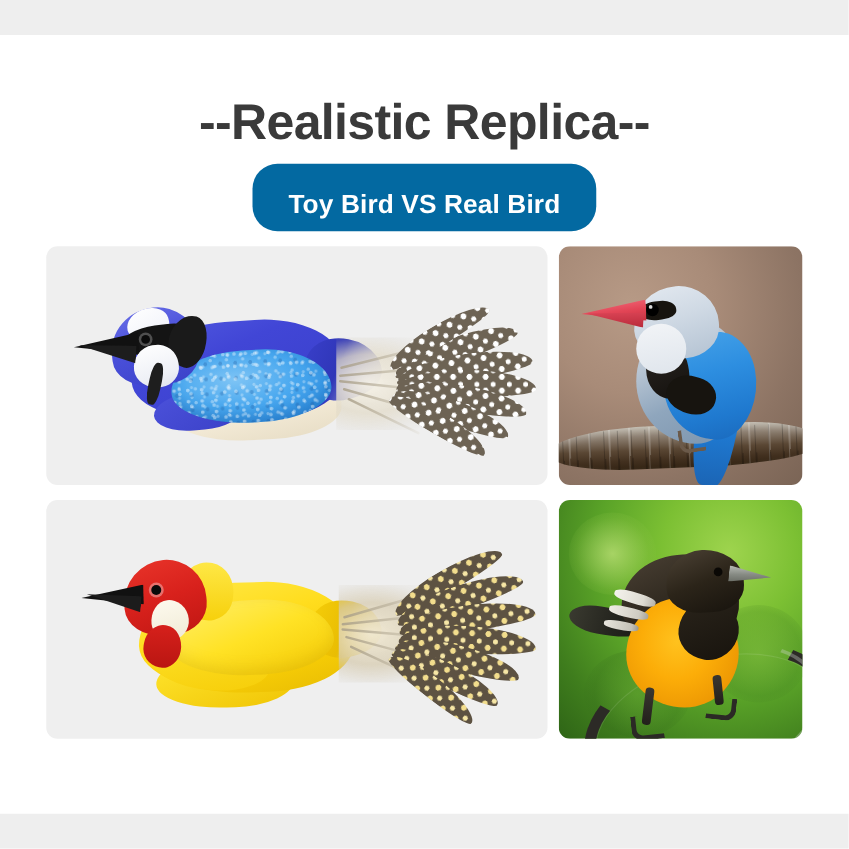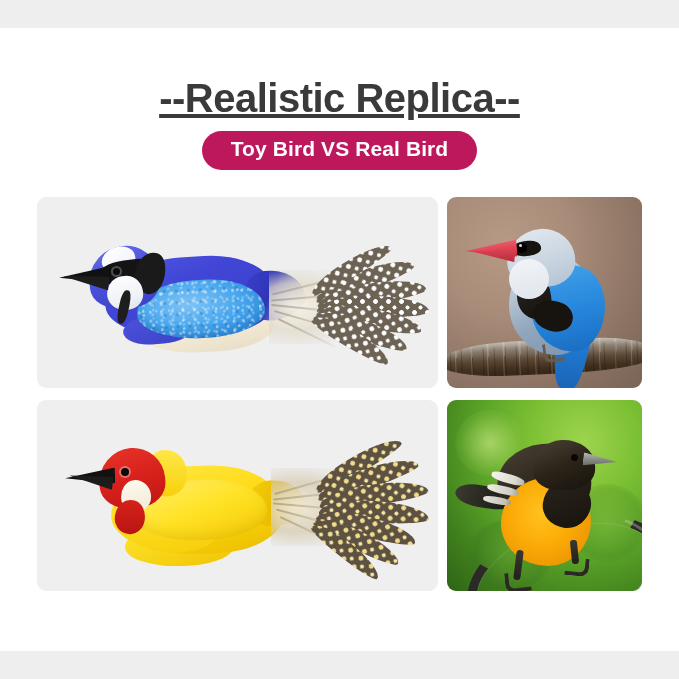--- a/index.html
+++ b/index.html
@@ -47,33 +47,32 @@
     text-align: center;
   }
   .headline {
     margin: 0;
     font-size: 40px;
     font-weight: bold;
     color: #3a3a3a;
     letter-spacing: -0.5px;
     line-height: 1.1;
     font-family: "Liberation Sans", sans-serif;
-    text-decoration: underline;
   }
   .badge-row {
     margin-top: 11px;
     text-align: center;
   }
   .badge {
     display: inline-block;
-    background: #be185d;
+    background: #0369a1;
     color: #ffffff;
     font-size: 21px;
     font-weight: bold;
-    padding: 6px 29px 9px 29px;
+    padding: 21px 29px 9px 29px;
     border-radius: 20px;
     letter-spacing: 0.1px;
     line-height: 1.15;
   }
 
   
   .grid {
     position: absolute;
     left: 37px;
     top: 169px;

